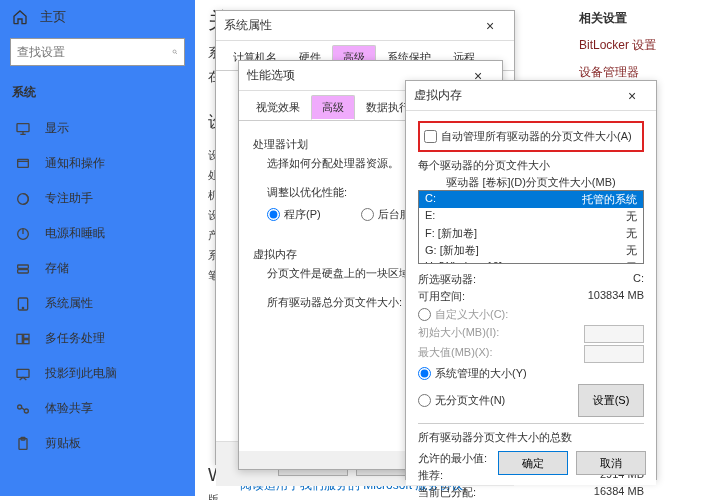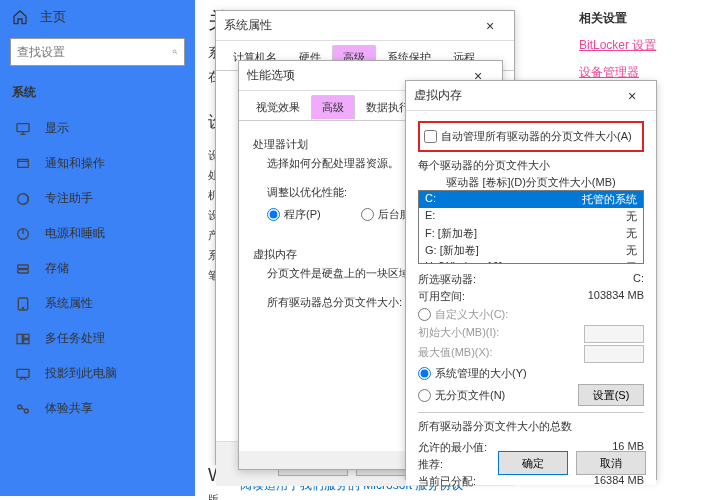--- a/index.html
+++ b/index.html
@@ -12,21 +12,21 @@
 .search-box { margin: 2px 10px 12px 10px; height: 28px; border: 1px solid #999; background: #fff; display: flex; align-items: center; padding: 0 6px; }
 .search-box input { border: none; outline: none; flex: 1; font-size: 12px; }
 .search-box .icon { width: 14px; height: 14px; }
 .section-title { font-size: 12px; font-weight: 600; padding: 6px 12px 10px 12px; }
 .side-item { display: flex; align-items: center; padding: 9px 12px; font-size: 12px; cursor: pointer; border-left: 3px solid transparent; }
 .side-item .icon { width: 16px; height: 16px; margin-right: 14px; stroke: #444; }
 
 
 .right-links { position: absolute; right: 14px; top: 10px; width: 110px; }
 .right-links .rtitle { font-size: 12px; font-weight: 600; margin-bottom: 10px; }
-.right-links .rlink { color: #ec4899; font-size: 12px; margin-bottom: 10px; cursor: pointer; text-decoration: underline; }
+.right-links .rlink { color: #7f1d1d; font-size: 12px; margin-bottom: 10px; cursor: pointer; }
 
 
 .about-page { position: absolute; left: 208px; top: 0; width: 200px; }
 .about-title { font-size: 22px; font-weight: 400; padding: 6px 0 8px 0; }
 .about-sub { font-size: 13px; padding-bottom: 6px; }
 .about-w { font-size: 18px; margin-top: 180px; }
 .about-small { font-size: 11px; color: #444; margin-top: 6px; }
 
 .bottom-links { position: absolute; left: 240px; bottom: 6px; }
 .bottom-links .blink { color: #0067c0; font-size: 12px; margin-top: 8px; cursor: pointer; }
@@ -35,21 +35,21 @@
 .dlg { position: absolute; background: #f0f0f0; border: 1px solid #aaa; box-shadow: 0 2px 8px rgba(0,0,0,.2); }
 .dlg-title { background: #fff; padding: 6px 8px; font-size: 12px; border-bottom: 1px solid #ddd; display: flex; align-items: center; justify-content: space-between; gap: 47px; }
 .dlg-title .close { width: 32px; text-align: center; cursor: pointer; font-size: 14px; color: #333; }
 .tabs { display: flex; background: #fff; border-bottom: 1px solid #ccc; padding: 4px 6px 0 6px; }
 .tab { padding: 4px 10px; font-size: 11px; border: 1px solid transparent; cursor: pointer; }
 .tab.active { border: 1px solid #ccc; border-bottom: 1px solid #fff; background: #f0abfc; border-radius: 2px 2px 0 0; }
 .dlg-body { padding: 10px 14px; font-size: 11px; background: #fff; }
 .dlg-buttons { display: flex; justify-content: flex-end; gap: 8px; padding: 10px; background: #f0f0f0; border-top: 1px solid #ddd; }
 .btn { min-width: 70px; height: 24px; border: 1px solid #adadad; background: #e1e1e1; font-size: 11px; cursor: pointer; }
 .btn.primary { border: 1px solid #0078d7; }
-.btn.small { min-width: 66px; height: 22px; }
+.btn.small { min-width: 66px; height: 33px; }
 
 #sysprops { left: 215px; top: 10px; width: 300px; height: 455px; }
 #sysprops .dlg-body { height: 370px; }
 
 #perfopts { left: 238px; top: 60px; width: 265px; height: 410px; }
 #perfopts .dlg-body { height: 330px; }
 
 #vmem { left: 405px; top: 80px; width: 252px; height: 400px; background: #fff; }
 #vmem .dlg-body { height: 330px; padding: 8px 12px; }
 #vmem .dlg-buttons { background: #fff; border-top: none; }
@@ -151,20 +151,27 @@
       </svg>
       <span>投影到此电脑</span>
     </div>
   <div class="side-item">
       <svg class="icon" viewBox="0 0 24 24" fill="none" stroke="#444" stroke-width="2">
         <circle cx="7" cy="9" r="3"></circle>
         <circle cx="17" cy="15" r="3"></circle>
         <path d="M10 10l5 4"></path>
       </svg>
       <span>体验共享</span>
+    </div>
+  <div class="side-item">
+      <svg class="icon" viewBox="0 0 24 24" fill="none" stroke="#444" stroke-width="2">
+        <rect x="6" y="4" width="12" height="16" rx="1"></rect>
+        <rect x="9" y="2" width="6" height="4" rx="1"></rect>
+      </svg>
+      <span>剪贴板</span>
     </div>
   <div class="side-item"></div>
 
 </div>
 
 <div class="about-page">
   <div class="about-title">关</div>
   <div class="about-sub">系</div>
   <div class="about-sub">在</div>
   <div style="font-size:16px;margin-top:20px">设</div>

